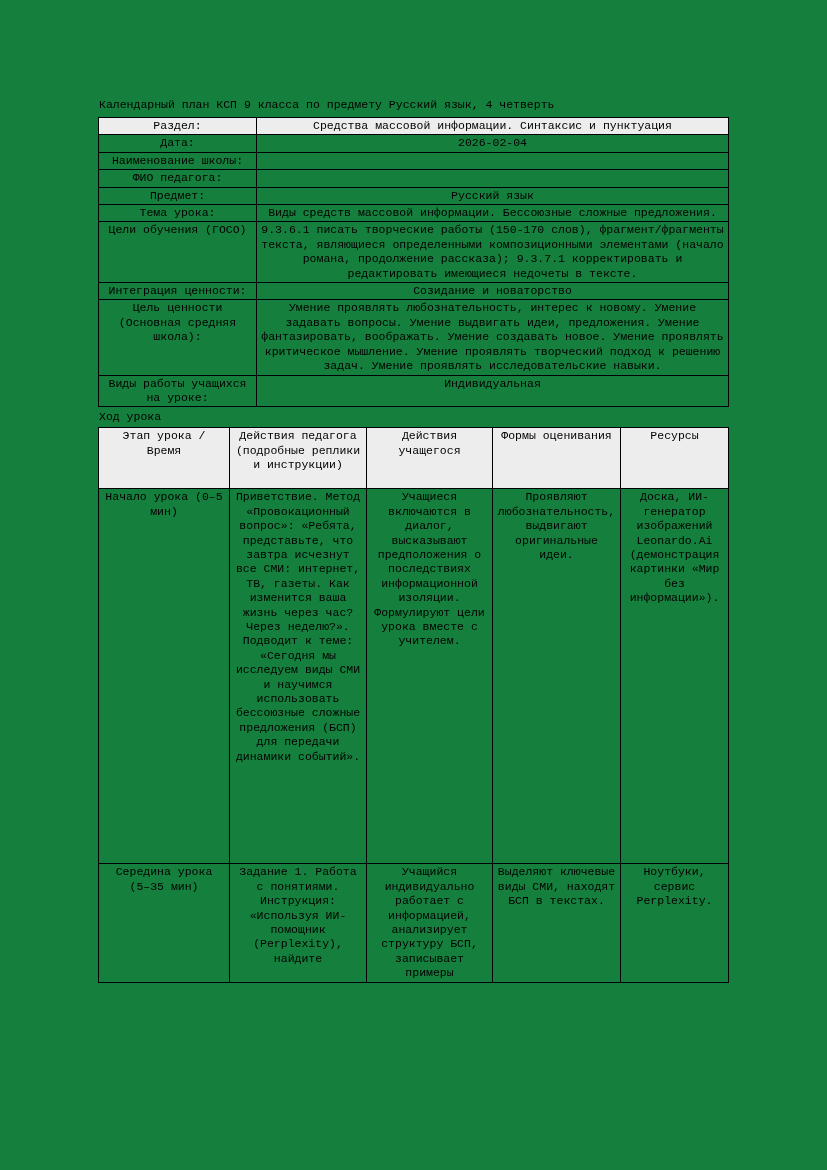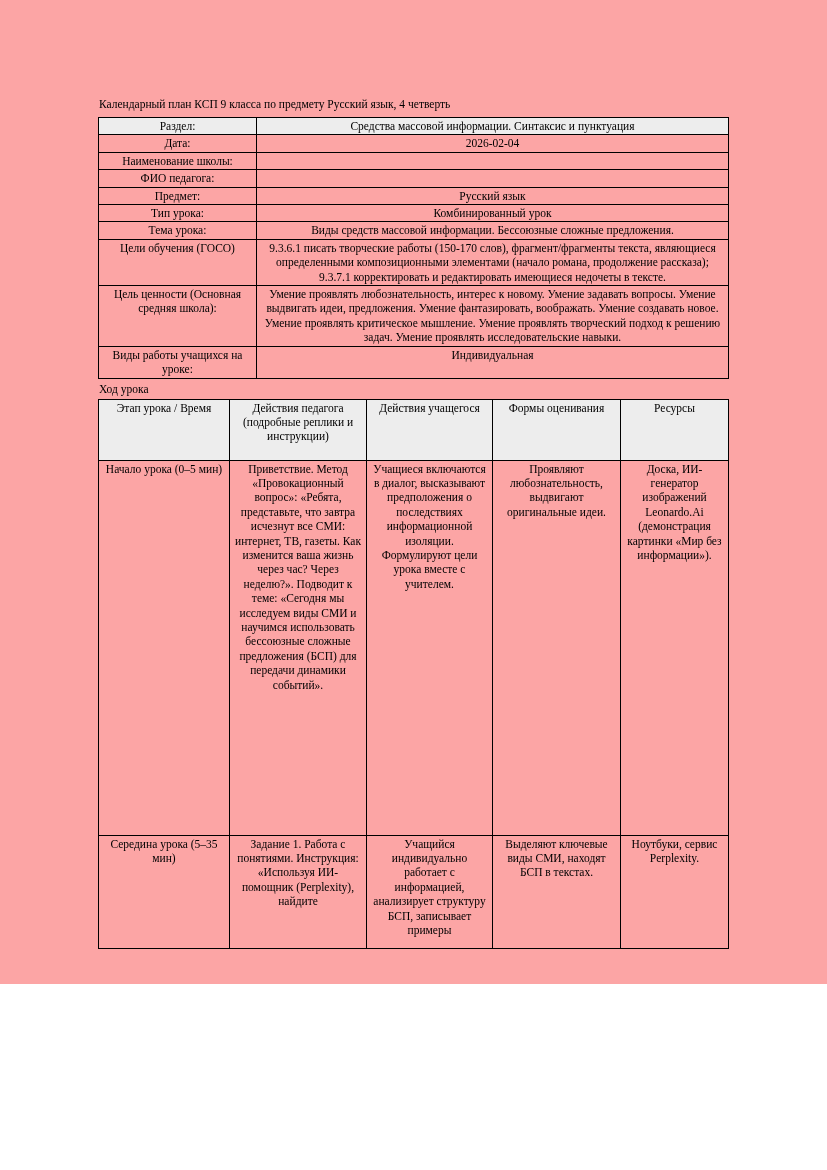--- a/index.html
+++ b/index.html
@@ -11,25 +11,26 @@
   body {
     width: 827px;
     height: 1170px;
     font-family: "Liberation Serif", "DejaVu Serif", serif;
     color: #000000;
     -webkit-font-smoothing: antialiased;
   }
   .page {
     position: relative;
     width: 827px;
-    height: 984px;
-    background: #fca5a5;
+    height: 1170px;
+    background: #15803d;
     box-sizing: border-box;
     padding: 98px 0 0 98px;
     overflow: hidden;
+    font-family: Liberation Mono, monospace;
   }
   .doc-title {
     font-size: 11.5px;
     line-height: 13px;
     margin: 0 0 6px 1px;
     white-space: nowrap;
   }
   table.doc-table {
     border-collapse: collapse;
     table-layout: fixed;
@@ -97,30 +98,30 @@
       </tr>
       <tr>
         <td>ФИО педагога:</td>
         <td>&nbsp;</td>
       </tr>
       <tr>
         <td>Предмет:</td>
         <td>Русский язык</td>
       </tr>
       <tr>
-        <td>Тип урока:</td>
-        <td>Комбинированный урок</td>
-      </tr>
-      <tr>
         <td>Тема урока:</td>
         <td>Виды средств массовой информации. Бессоюзные сложные предложения.</td>
       </tr>
       <tr>
         <td>Цели обучения (ГОСО)</td>
         <td>9.3.6.1 писать творческие работы (150-170 слов), фрагмент/фрагменты текста, являющиеся определенными композиционными элементами (начало романа, продолжение рассказа); 9.3.7.1 корректировать и редактировать имеющиеся недочеты в тексте.</td>
+      </tr>
+      <tr>
+        <td>Интеграция ценности:</td>
+        <td>Созидание и новаторство</td>
       </tr>
       <tr>
         <td>Цель ценности (Основная средняя школа):</td>
         <td>Умение проявлять любознательность, интерес к новому. Умение задавать вопросы. Умение выдвигать идеи, предложения. Умение фантазировать, воображать. Умение создавать новое. Умение проявлять критическое мышление. Умение проявлять творческий подход к решению задач. Умение проявлять исследовательские навыки.</td>
       </tr>
       <tr>
         <td>Виды работы учащихся на уроке:</td>
         <td>Индивидуальная</td>
       </tr>
     </tbody>

